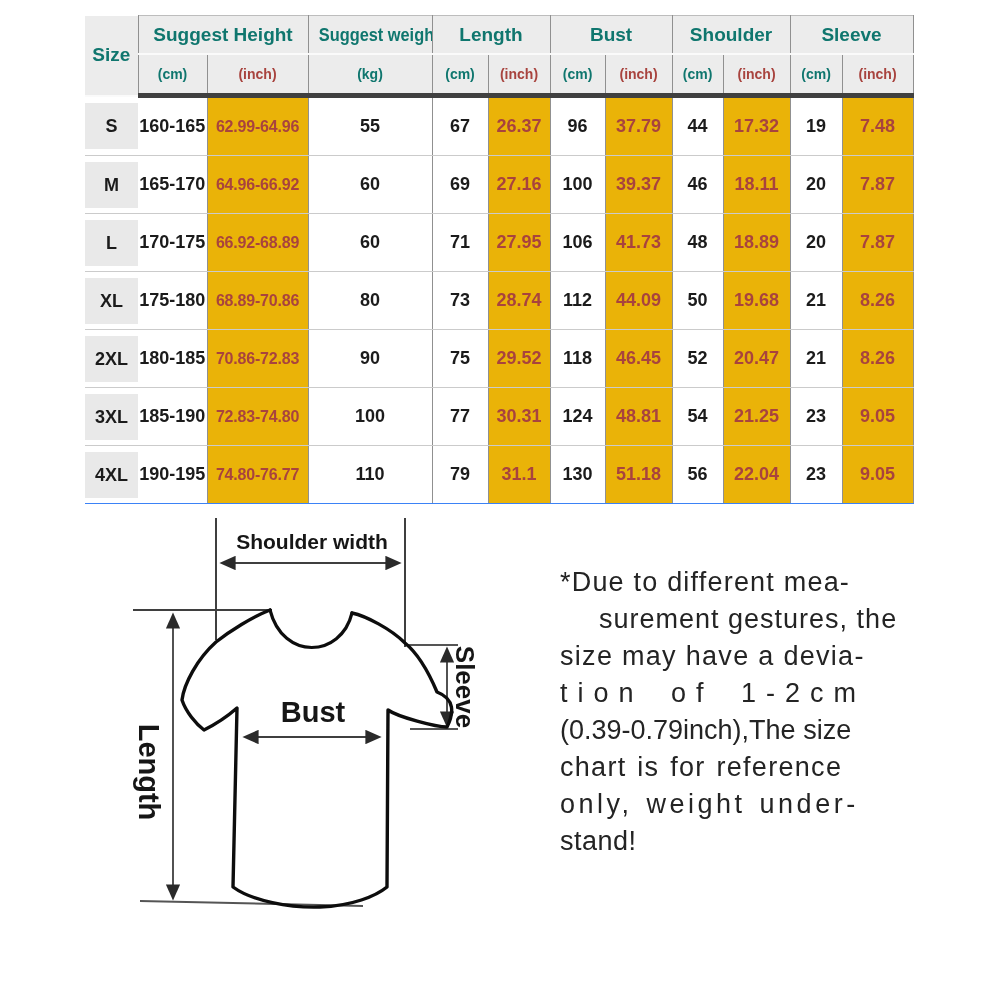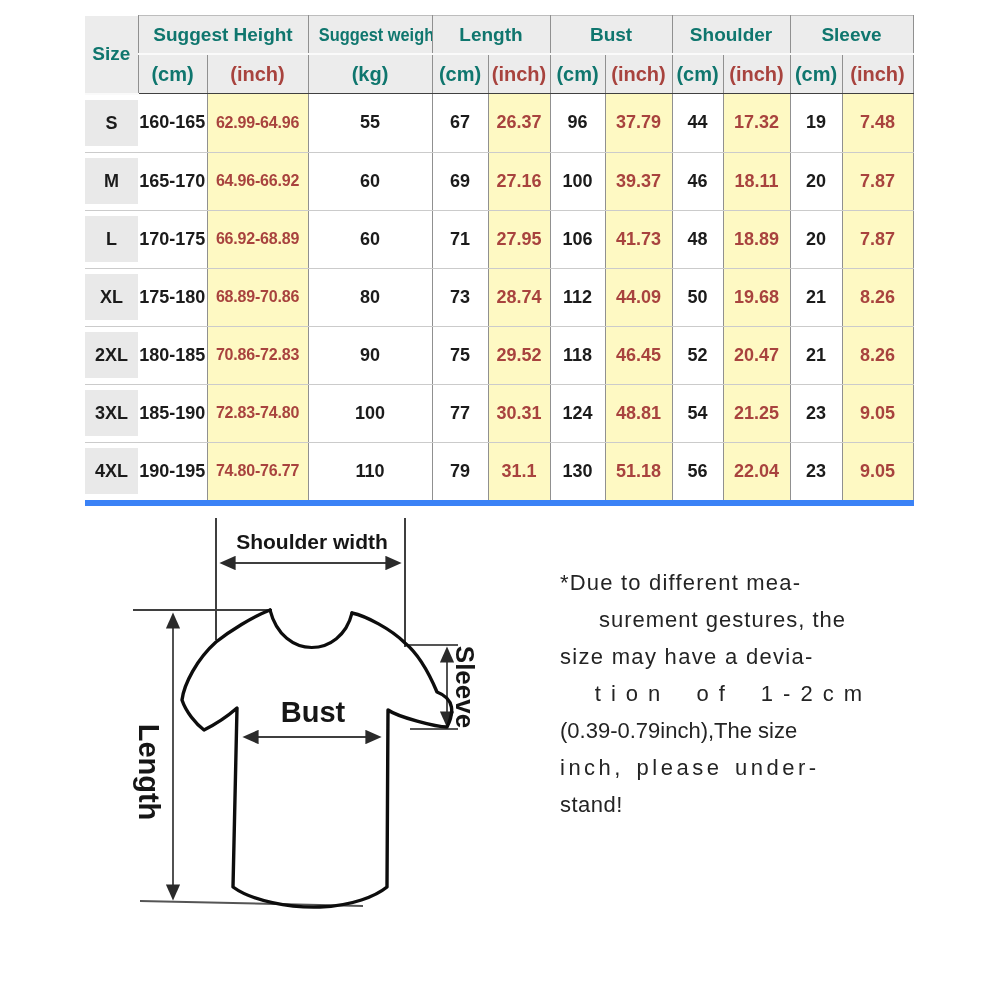--- a/index.html
+++ b/index.html
@@ -16,57 +16,57 @@
     border-collapse:collapse;table-layout:fixed;
   }
   .size-table th,.size-table td{
     padding:0;text-align:center;vertical-align:middle;overflow:hidden;white-space:nowrap;
   }
   thead th{
     background:#ececec;color:#0f766e;font-weight:bold;
     border-right:1px solid #909090;border-top:1px solid #bdbdbd;
   }
   tr.hdr-groups th{height:37px;font-size:19px;border-bottom:2px solid #fafafa;}
-  tr.hdr-units th{height:38px;font-size:20px;border-bottom:1px solid #404040;border-top:0;}
+  tr.hdr-units th{height:38px;font-size:14px;border-bottom:5px solid #404040;border-top:0;}
   th.size-head{border-left:0;border-top:0;font-size:19px;border-bottom:1px solid #909090;}
   th.red, td.red{color:#a8433e;}
   .condensed{display:inline-block;transform:scaleX(0.86);transform-origin:center;}
   tbody td{
     height:57px;font-size:18px;font-weight:bold;color:#1b1b1b;background:#ffffff;
     border-right:1px solid #909090;border-bottom:1px solid #cbcbcb;
   }
-  tbody td.inch{background:#fef9c3;}
+  tbody td.inch{background:#eab308;}
   tbody td.hin{font-size:16px;letter-spacing:-0.2px;}
-  tbody tr:last-child td{border-bottom:6px solid #3b82f6;}
+  tbody tr:last-child td{border-bottom:1px solid #3b82f6;}
   tbody td.size-cell{border-right:0;border-left:0;background:#ffffff;}
   .size-chip{
     height:46px;line-height:46px;background:#e9e9e9;color:#1b1b1b;
     font-size:18px;font-weight:bold;margin:5px 0;
   }
 
   
   .diagram{position:absolute;left:100px;top:500px;width:470px;height:480px;}
   .diagram svg{position:absolute;left:0;top:0;}
   .lab{position:absolute;color:#161616;font-weight:bold;}
   .lab-shoulder{left:212px;top:30px;transform:translateX(-50%);font-size:21px;}
   .lab-bust{left:213px;top:196px;transform:translateX(-50%);font-size:29px;}
   .vert{writing-mode:vertical-rl;}
   .lab-length{left:48px;top:272px;transform:translate(-50%,-50%);font-size:29px;}
   .lab-sleeve{left:364px;top:187px;transform:translate(-50%,-50%);font-size:26px;}
 
   
   .note{
     position:absolute;left:560px;top:564px;width:312px;
-    font-size:22px;line-height:37px;color:#242424;
+    font-size:27px;line-height:37px;color:#242424;
   }
   .ln{display:block;white-space:nowrap;}
   .ls-a{letter-spacing:1.2px;}
   .ls-b{letter-spacing:1px;margin-left:39px;}
   .ls-c{letter-spacing:1.3px;}
-  .ls-wide{letter-spacing:10px;word-spacing:10px;text-align:right;}
+  .ls-wide{letter-spacing:10px;word-spacing:10px;}
   .ls-d{letter-spacing:0px;}
   .ls-e{letter-spacing:1.3px;word-spacing:2px;}
   .ls-f{letter-spacing:3.5px;word-spacing:3px;}
   .ls-g{letter-spacing:0.5px;}
 </style>
 </head>
 <body>
 
 <div class="stage">
 
@@ -267,17 +267,18 @@
     <span class="lab lab-length vert">Length</span>
     <span class="lab lab-sleeve vert">Sleeve</span>
   </div>
 
   <div class="note">
     <span class="ln ls-a">*Due to different mea-</span>
     <span class="ln ls-b">surement gestures, the</span>
     <span class="ln ls-c">size may have a devia-</span>
     <span class="ln ls-wide">tion of 1-2cm</span>
     <span class="ln ls-d">(0.39-0.79inch),The size</span>
-    <span class="ln ls-f">inch, please under-</span>
+    <span class="ln ls-e">chart is for reference</span>
+    <span class="ln ls-f">only, weight under-</span>
     <span class="ln ls-g">stand!</span>
   </div>
 
 </div>
 
 </body></html>

